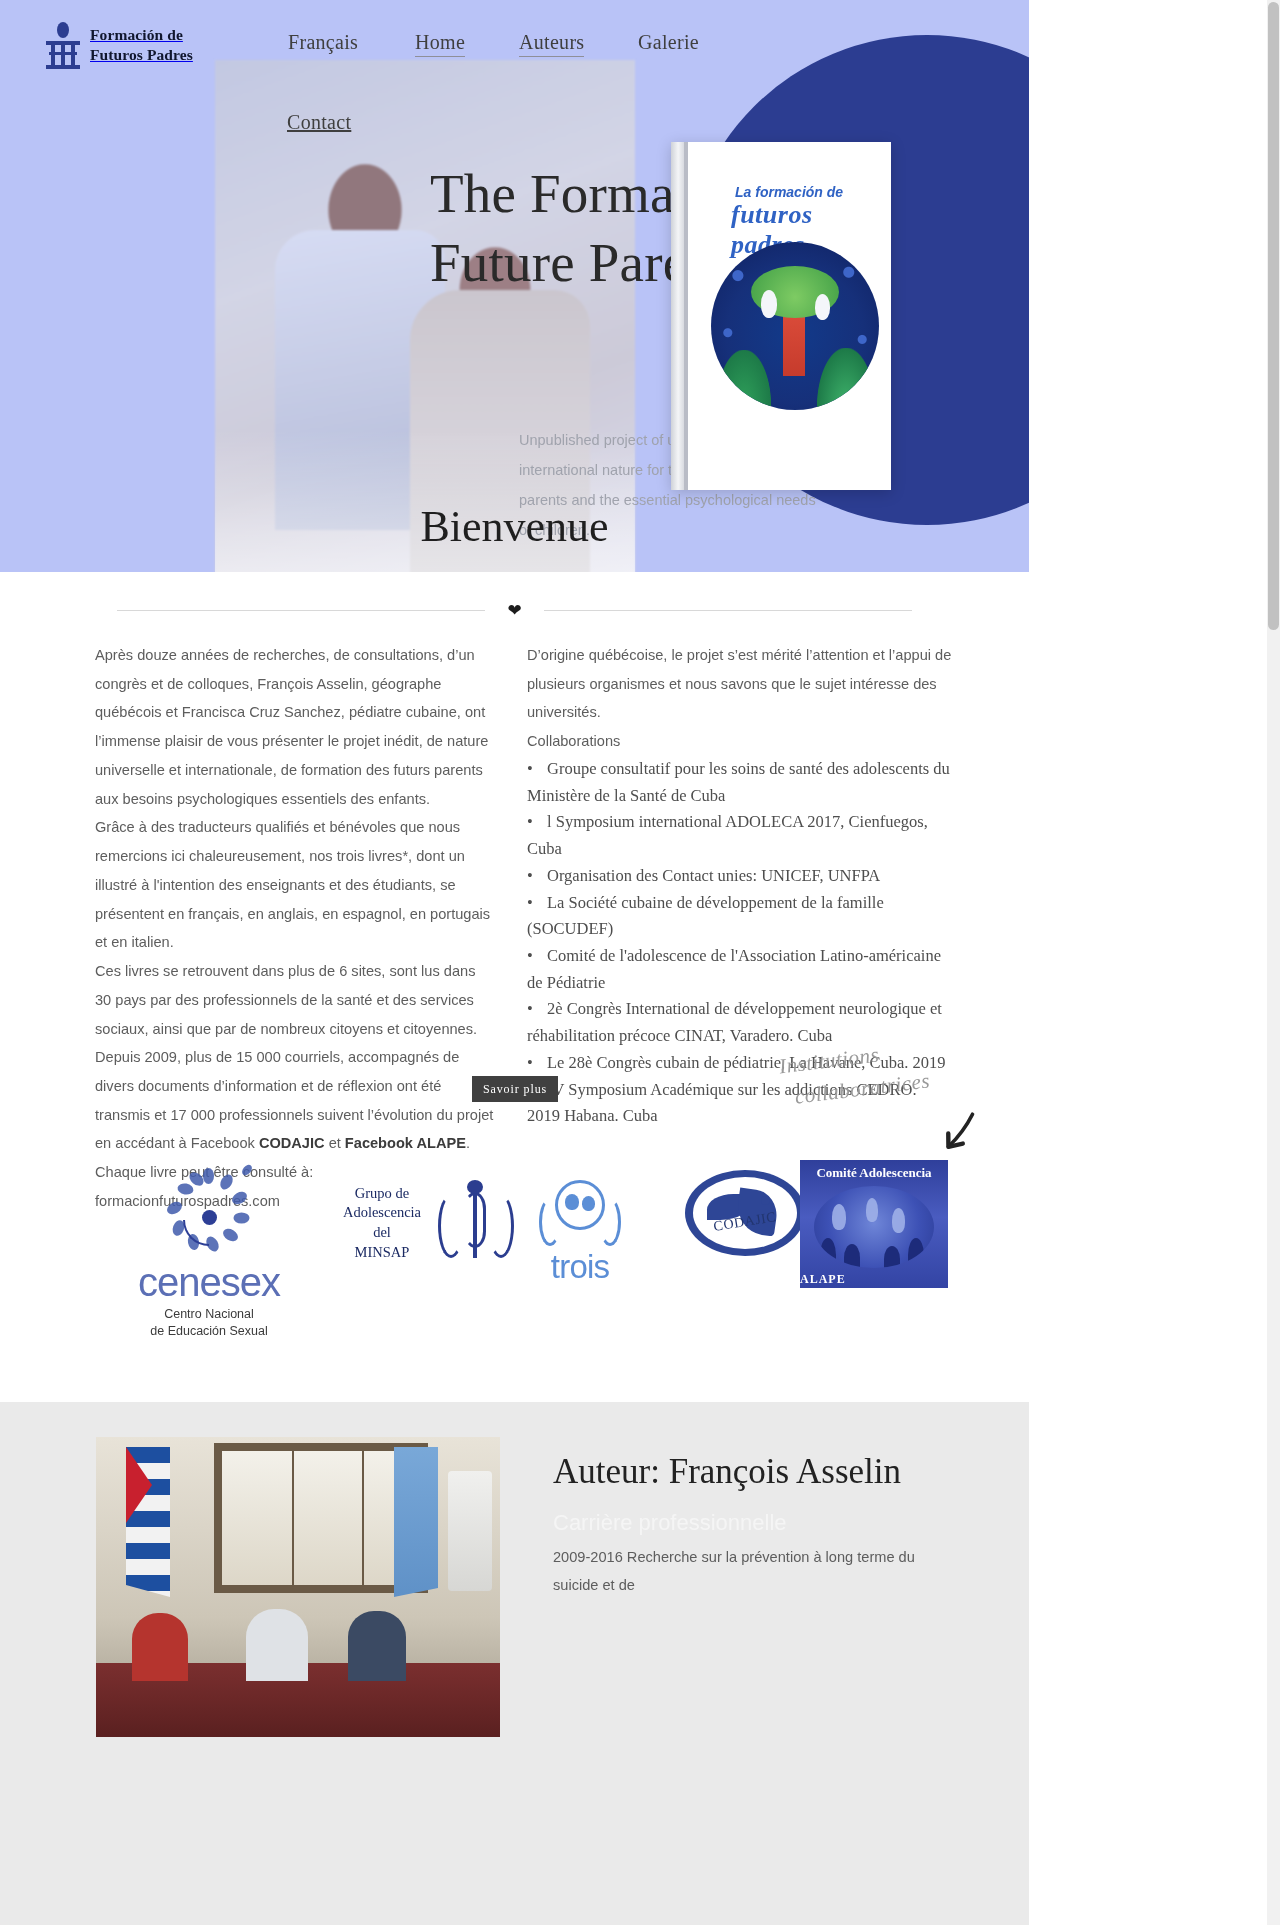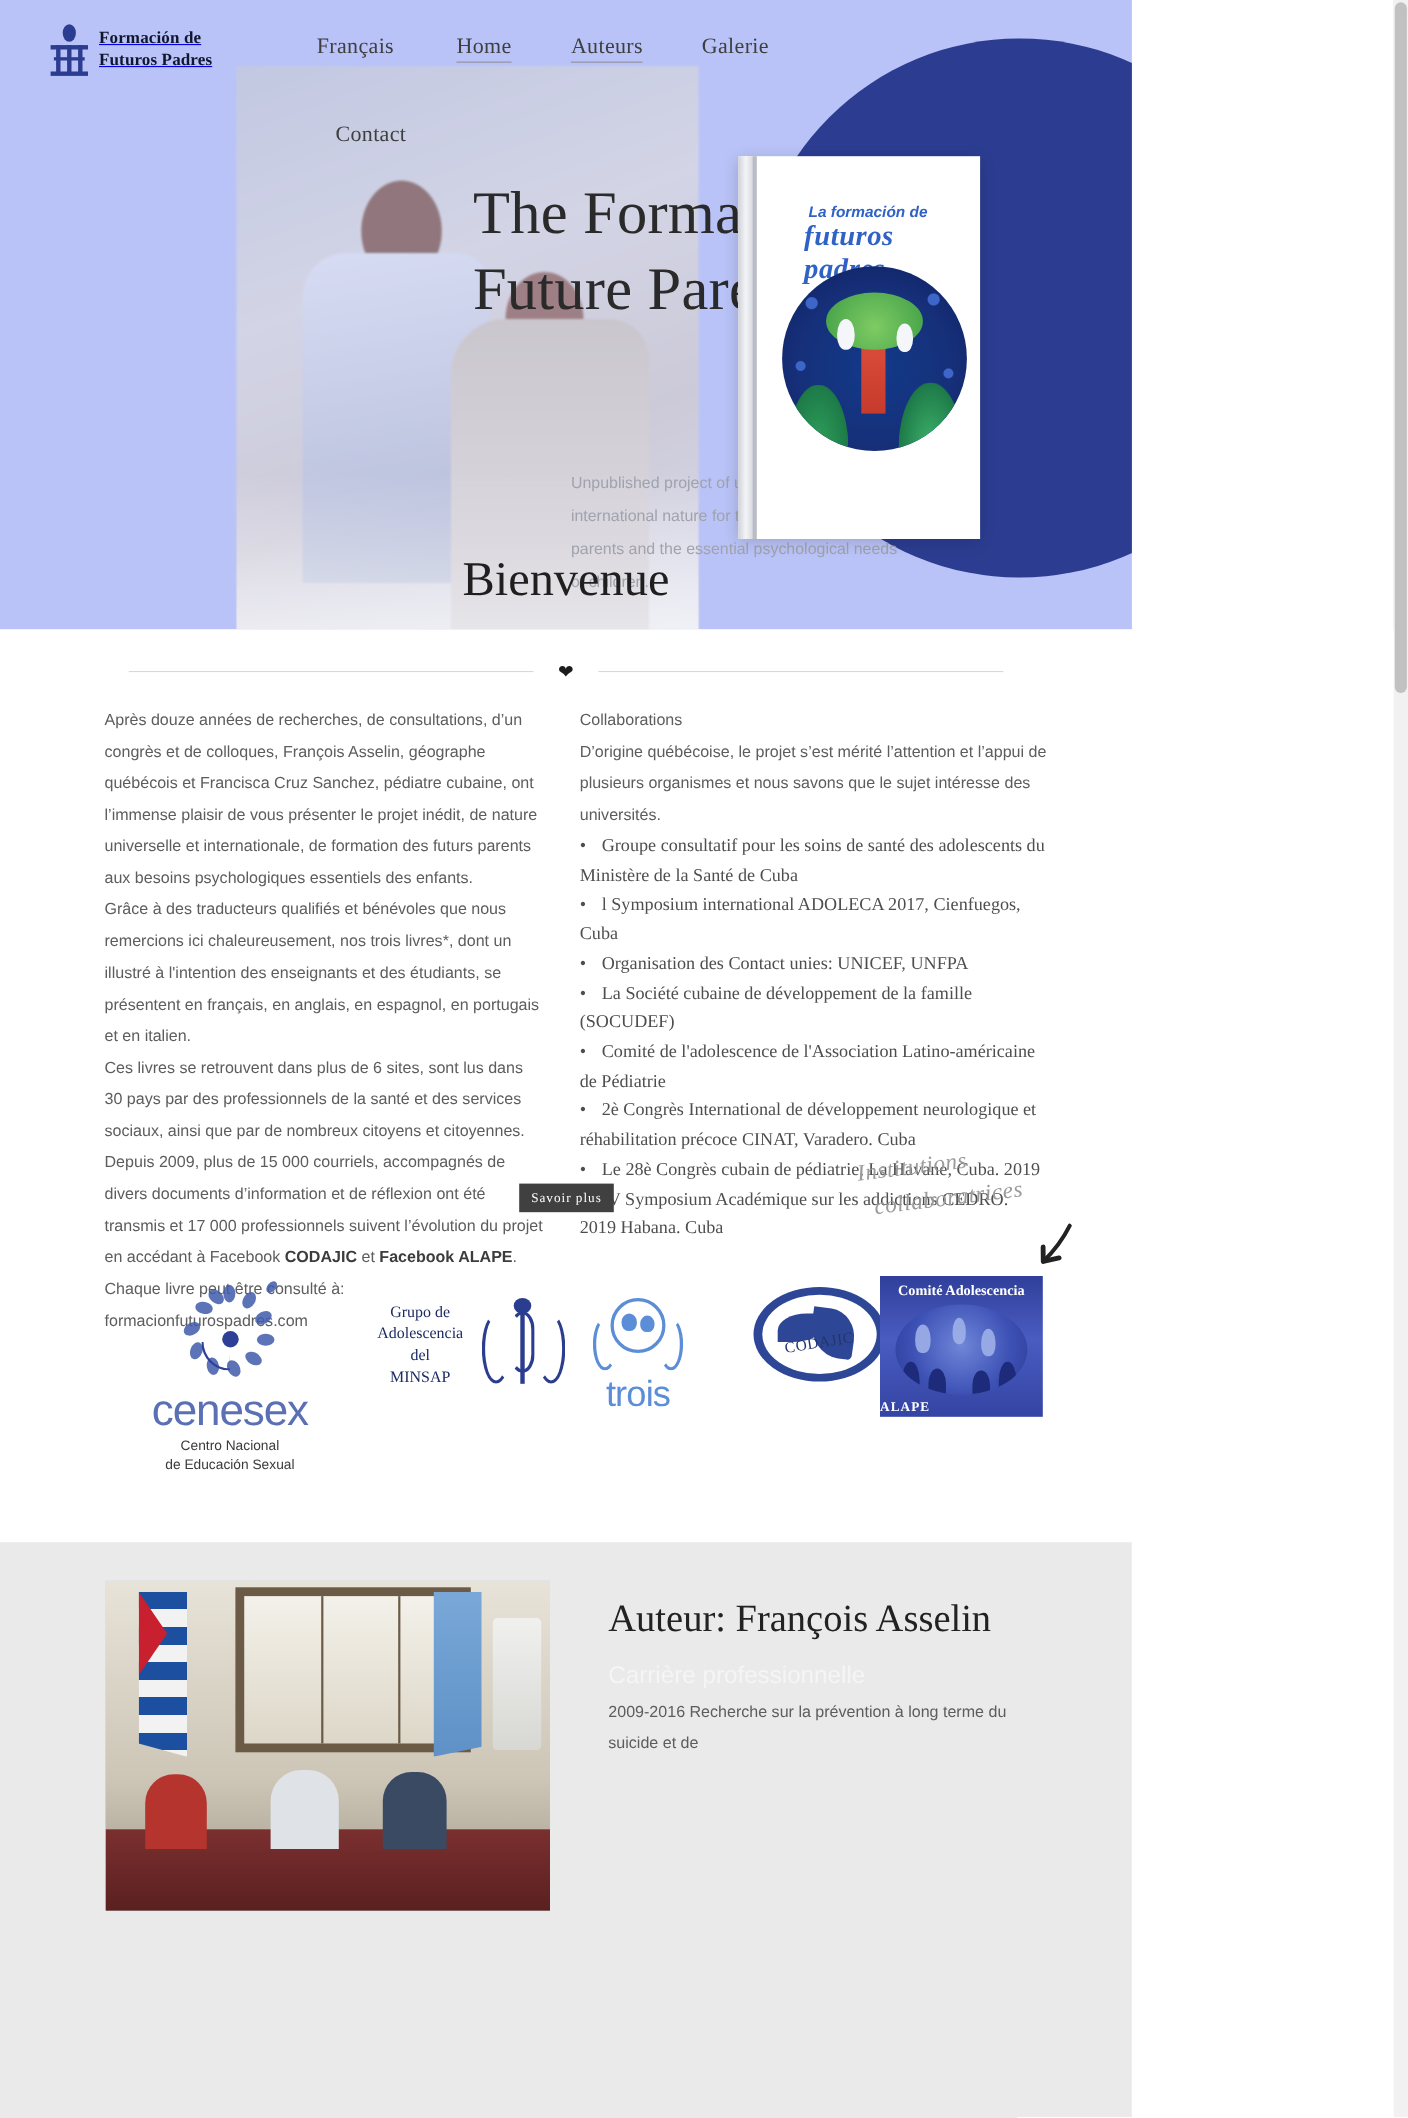--- a/index.html
+++ b/index.html
@@ -64,21 +64,21 @@
   .mainnav{ position:absolute; left:272px; top:0; width:700px; }
   .navlink{
     font-family:"Liberation Serif", serif; font-size:20px; color:#3f3f3f;
     text-decoration:none; position:absolute; white-space:nowrap; letter-spacing:.3px;
   }
   .navlink.u{ border-bottom:1px solid #8f8f98; padding-bottom:2px; }
   .nv0{ left:16px;  top:31px; }
   .nv1{ left:143px; top:31px; }
   .nv2{ left:247px; top:31px; }
   .nv3{ left:366px; top:31px; }
-  .nv4{ left:33px;  top:111px; }
+  .nv4{ left:15px;  top:111px;text-decoration:underline; }
 
   .social{ position:absolute; right:50px; top:30px; display:flex; gap:21px; align-items:center; z-index:31;}
   .social a{ color:#1f2024; display:block; line-height:0; }
   .social svg{ width:17px; height:17px; display:block; }
 
   .hero-title{
     position:absolute; left:430px; top:160px; width:620px; z-index:20;
     font-family:"Liberation Serif", serif; font-size:55px; line-height:1.25;
     color:#2a2a2a; font-weight:normal; letter-spacing:.2px;
   }
@@ -379,22 +379,22 @@
     <span>Après douze années de recherches, de consultations, d’un congrès et de colloques, François Asselin, géographe québécois et Francisca Cruz Sanchez, pédiatre cubaine, ont l’immense plaisir de vous présenter le projet inédit, de nature universelle et internationale, de formation des futurs parents aux besoins psychologiques essentiels des enfants.</span>
     <br>
     <span>Grâce à des traducteurs qualifiés et bénévoles que nous remercions ici chaleureusement, nos trois livres*, dont un illustré à l'intention des enseignants et des étudiants, se présentent en français, en anglais, en espagnol, en portugais et en italien.</span>
     <br>
     <span><span>Ces livres se retrouvent dans plus de 6 sites, sont lus dans 30 pays par des professionnels de la santé et des services sociaux, ainsi que par de nombreux citoyens et citoyennes.  Depuis 2009, plus de 15 000 courriels, accompagnés de divers documents d’information et de réflexion ont été transmis et 17 000 professionnels suivent l’évolution du projet en accédant à Facebook </span><b>CODAJIC</b><span> et </span><b>Facebook ALAPE</b><span>.</span></span>
     <br>
     <span>Chaque livre peut être consulté à: formacionfuturospadres.com</span>
   </div>
 
   <div class="colR">
+    <div>D’origine québécoise, le projet s’est mérité l’attention et l’appui de plusieurs organismes et nous savons que le sujet intéresse des universités.</div>
     <div>Collaborations</div>
-    <div>D’origine québécoise, le projet s’est mérité l’attention et l’appui de plusieurs organismes et nous savons que le sujet intéresse des universités.</div>
     <ul class="serifblock">
       <li><span class="bu">•</span><span>Groupe consultatif pour les soins de santé des adolescents du Ministère de la Santé de Cuba</span></li>
       <li><span class="bu">•</span><span>l Symposium international ADOLECA 2017, Cienfuegos, Cuba</span></li>
       <li><span class="bu">•</span><span>Organisation des Contact unies: UNICEF, UNFPA</span></li>
       <li><span class="bu">•</span><span>La Société cubaine de développement de la famille (SOCUDEF)</span></li>
       <li><span class="bu">•</span><span>Comité de l'adolescence de l'Association Latino-américaine de Pédiatrie</span></li>
       <li><span class="bu">•</span><span>2è Congrès International de développement neurologique et réhabilitation précoce CINAT, Varadero. Cuba</span></li>
       <li><span class="bu">•</span><span>Le 28è Congrès cubain de pédiatrie, La Havane, Cuba. 2019</span></li>
       <li><span class="bu">•</span><span>IV Symposium Académique sur les addictions CEDRO. 2019 Habana. Cuba</span></li>
     </ul>

